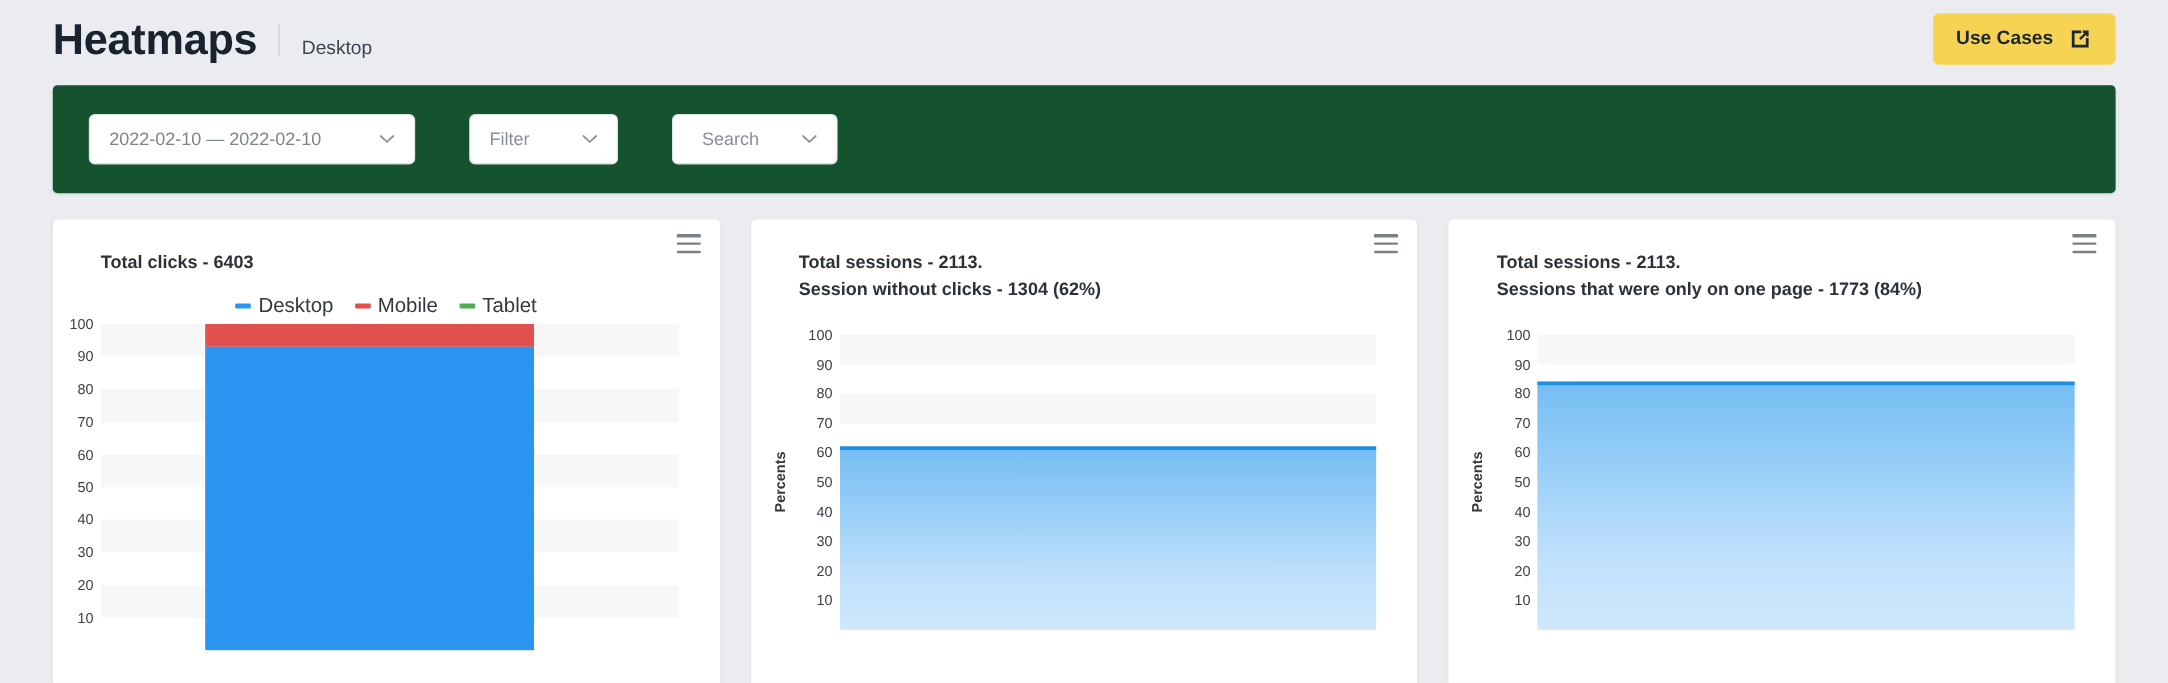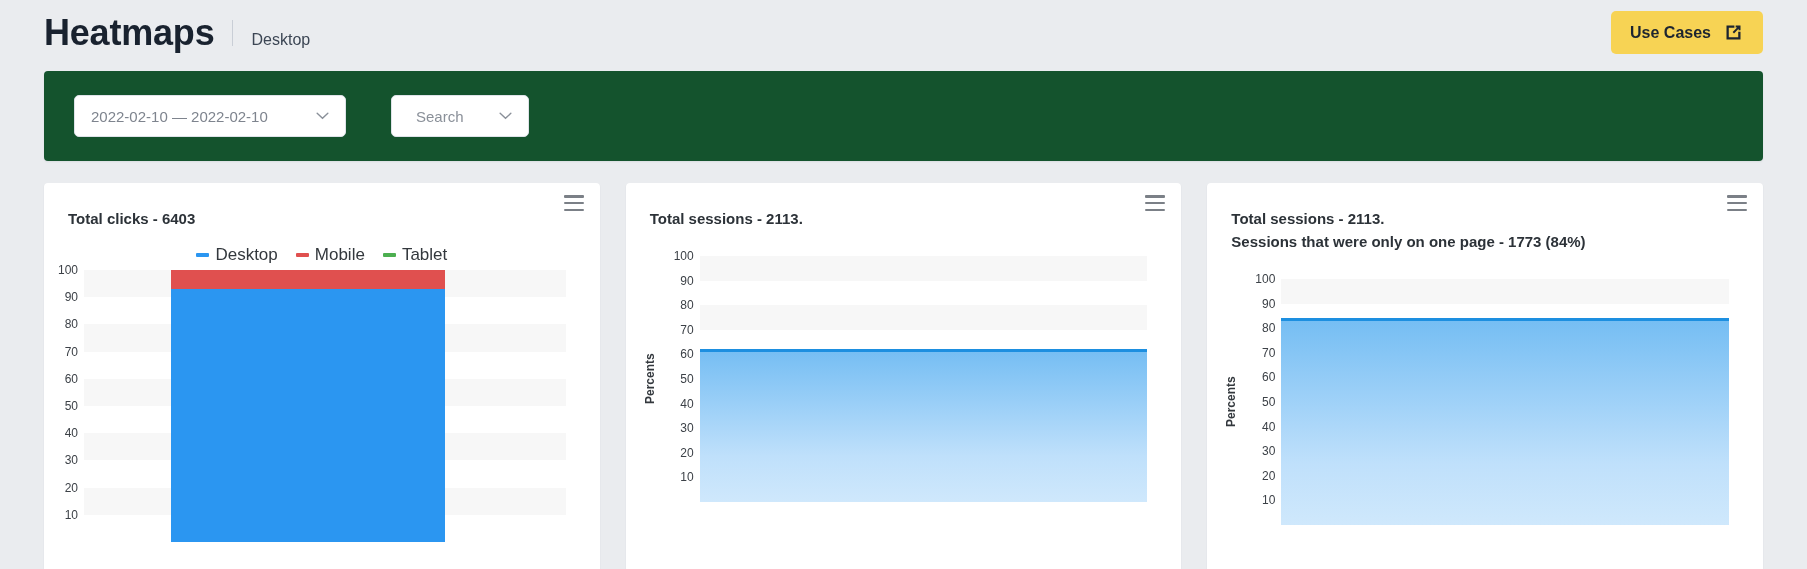--- a/index.html
+++ b/index.html
@@ -86,20 +86,21 @@
     position: absolute; top: 12px; right: 16px;
     width: 20px; height: 16px;
     display: flex; flex-direction: column; justify-content: space-between;
     cursor: pointer;
   }
   .card-menu i { display: block; height: 2.5px; background: #7b8087; border-radius: 1px; }
   .card-head { padding: 24px 0 0 24px; }
   .card-head div {
     font-size: 15px; font-weight: bold; color: #2c3238;
     line-height: 23px;
+    margin-left: 16px;
   }
 
   
   .chart {
     position: relative;
     margin-top: 14px;
     height: 300px;
   }
   .legend {
     display: flex; justify-content: center; align-items: center;
@@ -161,20 +162,26 @@
     <svg class="ext-icon" viewBox="0 0 24 24">
       <path d="M4 4 H13 V6.6 H6.6 V17.4 H17.4 V11 H20 V20 H4 Z" fill="#1d2530"></path>
       <path d="M14.5 4 H20 V9.5 H17.8 V7.8 L12.6 13 L11 11.4 L16.2 6.2 H14.5 Z" fill="#1d2530"></path>
     </svg>
   </button>
 </div>
 
 <div class="filter-panel">
   <div class="control daterange">
     <span class="label">2022-02-10 — 2022-02-10</span>
+    <svg class="chev" viewBox="0 0 14 9">
+      <path d="M1 1.5 L7 7 L13 1.5" stroke="#8a9099" stroke-width="1.6" fill="none" stroke-linecap="round"></path>
+    </svg>
+  </div>
+  <div class="control filter">
+    <span class="label">Filter</span>
     <svg class="chev" viewBox="0 0 14 9">
       <path d="M1 1.5 L7 7 L13 1.5" stroke="#8a9099" stroke-width="1.6" fill="none" stroke-linecap="round"></path>
     </svg>
   </div>
   <div class="control search">
     <span class="label">Search</span>
     <svg class="chev" viewBox="0 0 14 9">
       <path d="M1 1.5 L7 7 L13 1.5" stroke="#8a9099" stroke-width="1.6" fill="none" stroke-linecap="round"></path>
     </svg>
   </div>
@@ -235,20 +242,21 @@
   </div>
 
   <div class="card">
     <div class="card-menu">
         <i></i>
         <i></i>
         <i></i>
       </div>
     <div class="card-head">
       <div>Total sessions - 2113.</div>
+      <div>Session without clicks - 1304 (62%)</div>
     </div>
     <div class="chart">
       <div class="plot-wrap" style="margin-top:26px;height:246px">
         <div class="ylabel">Percents</div>
         <div class="yaxis" id="yaxis1">
             <span style="top: 0%;">100</span>
             <span style="top: 10%;">90</span>
             <span style="top: 20%;">80</span>
             <span style="top: 30%;">70</span>
             <span style="top: 40%;">60</span>

